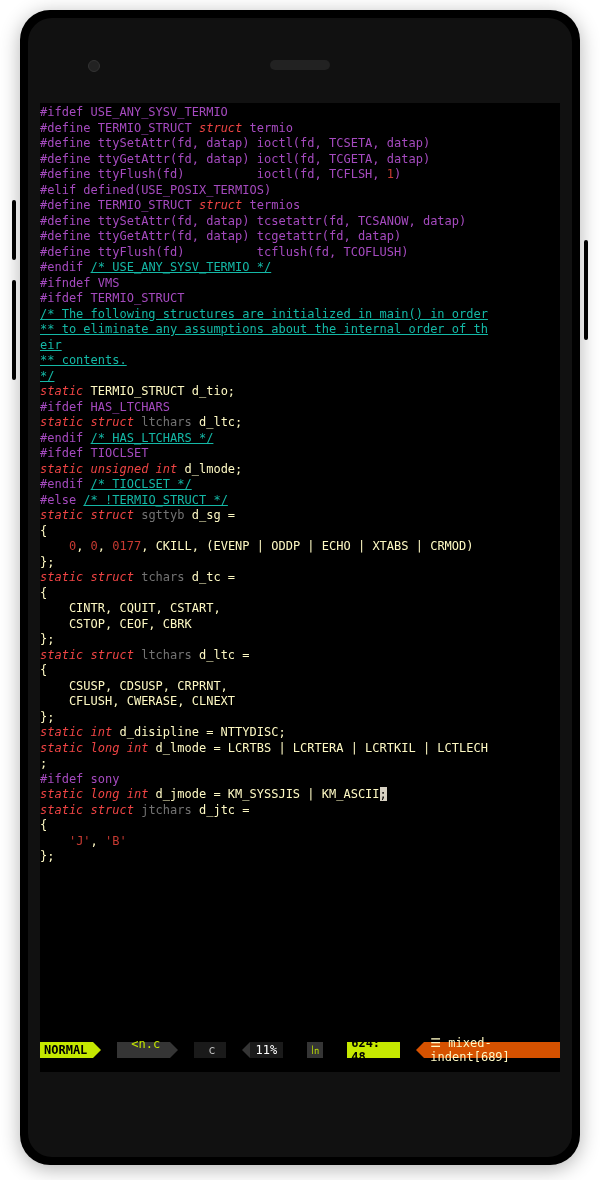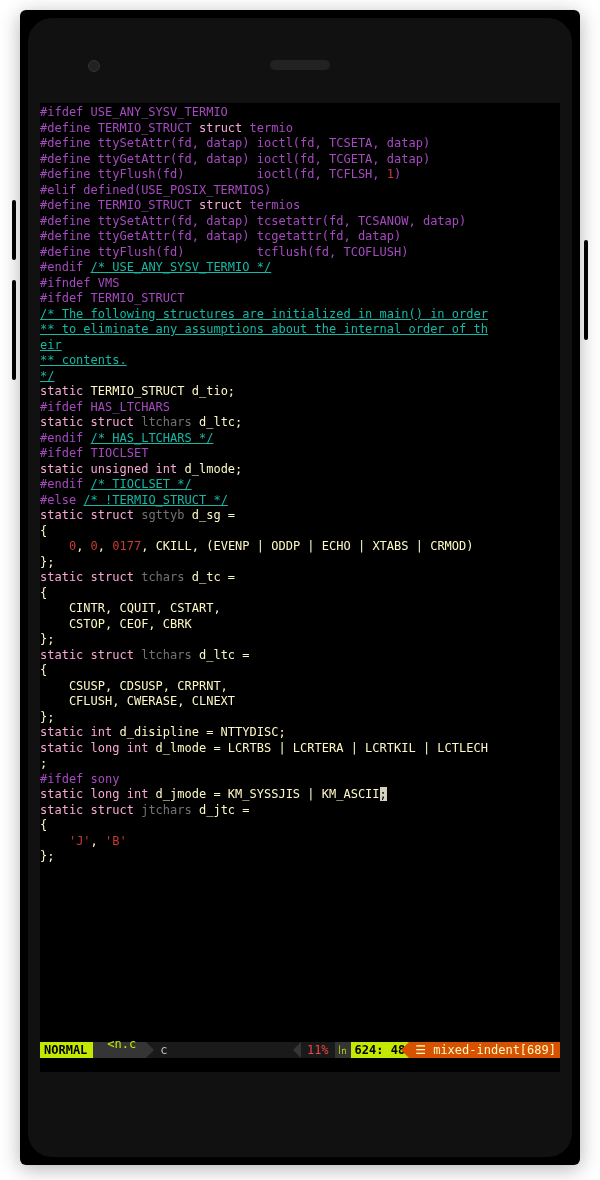--- a/index.html
+++ b/index.html
@@ -10,21 +10,21 @@
     font-family: monospace;
     overflow: hidden;
   }
   .phone {
     position: absolute;
     left: 20px;
     top: 10px;
     width: 560px;
     height: 1155px;
     background: #000;
-    border-radius: 6px;
+    border-radius: 30px;
     box-shadow: 0 4px 20px rgba(0,0,0,0.3);
     padding: 8px;
   }
   .phone-inner {
     width: 100%;
     height: 100%;
     background: #111;
     border-radius: 24px;
     position: relative;
     overflow: hidden;
@@ -72,20 +72,21 @@
     position: absolute;
     bottom: 14px;
     left: 0;
     right: 0;
     height: 16px;
     font-family: monospace;
     font-size: 12px;
     display: flex;
     align-items: center;
     background: #000;
+    gap: 24px;
   }
   .mode {
     background: #c5e800;
     color: #000;
     font-weight: bold;
     padding: 0 6px 0 4px;
     height: 100%;
     display: flex;
     align-items: center;
     position: relative;
@@ -121,21 +122,21 @@
     background: #1a1a1a;
     color: #bbb;
     padding: 0 10px 0 14px;
     height: 100%;
     display: flex;
     align-items: center;
     flex: 1;
   }
   .pct {
     background: #1a1a1a;
-    color: #ef4444;
+    color: #ffffff;
     padding: 8px 6px;
     height: 100%;
     display: flex;
     align-items: center;
     position: relative;
   }
   .pct::before {
     content: "";
     position: absolute;
     left: -8px;
@@ -175,21 +176,21 @@
     position: absolute;
     left: -8px;
     top: 0;
     border-right: 8px solid #d65200;
     border-top: 8px solid transparent;
     border-bottom: 8px solid transparent;
   }
 
   
   .c-pp   { color: #a54abf; } 
-  .c-kw   { color: #f9a8d4; } 
+  .c-kw   { color: #ef4444; font-style: italic; } 
   .c-type { color: #737373; } 
   .c-num  { color: #c73a32; } 
   .c-com  { color: #14b8a6; text-decoration: underline; } 
   .c-txt  { color: #fef9c3; }
   .cursor { background: #d6d0c1; color:#000; }
 
   .phone-btn-left {
     position: absolute;
     left: 12px;
     top: 200px;

